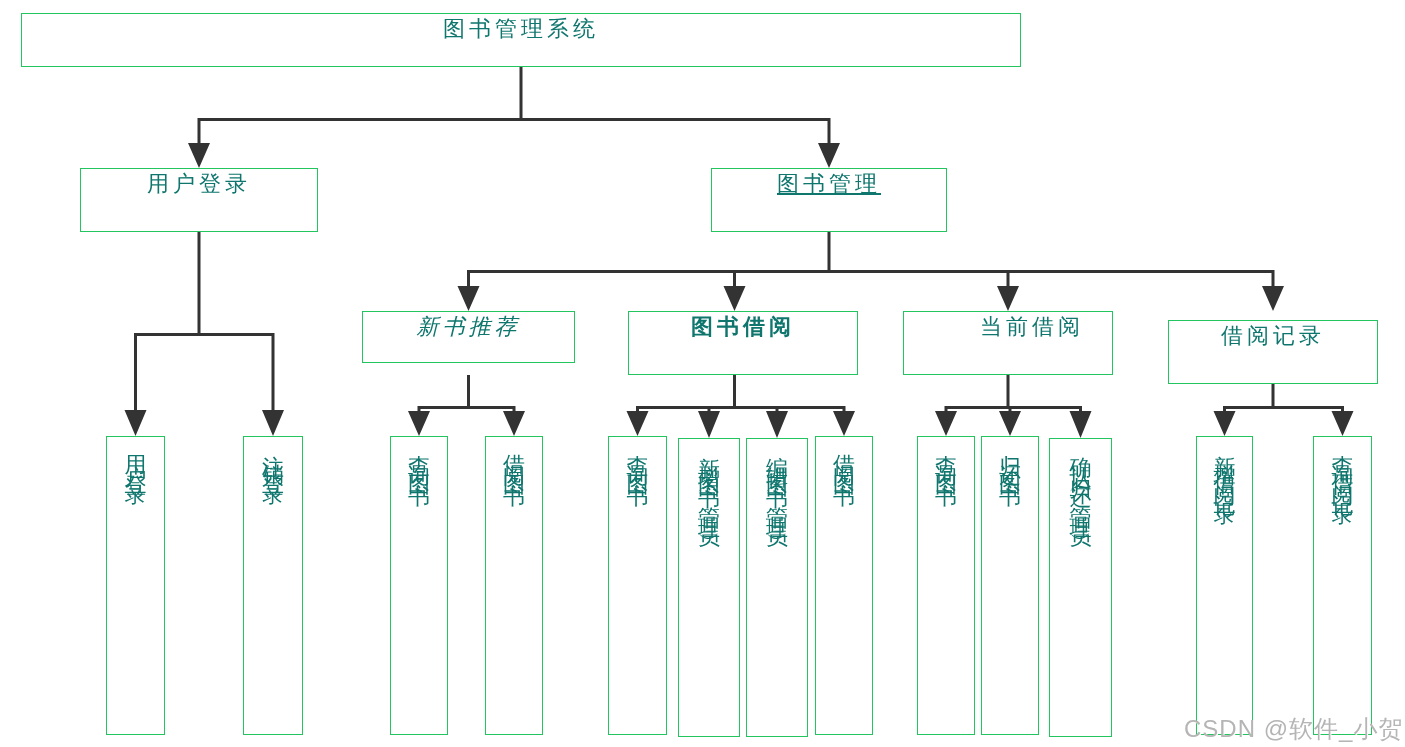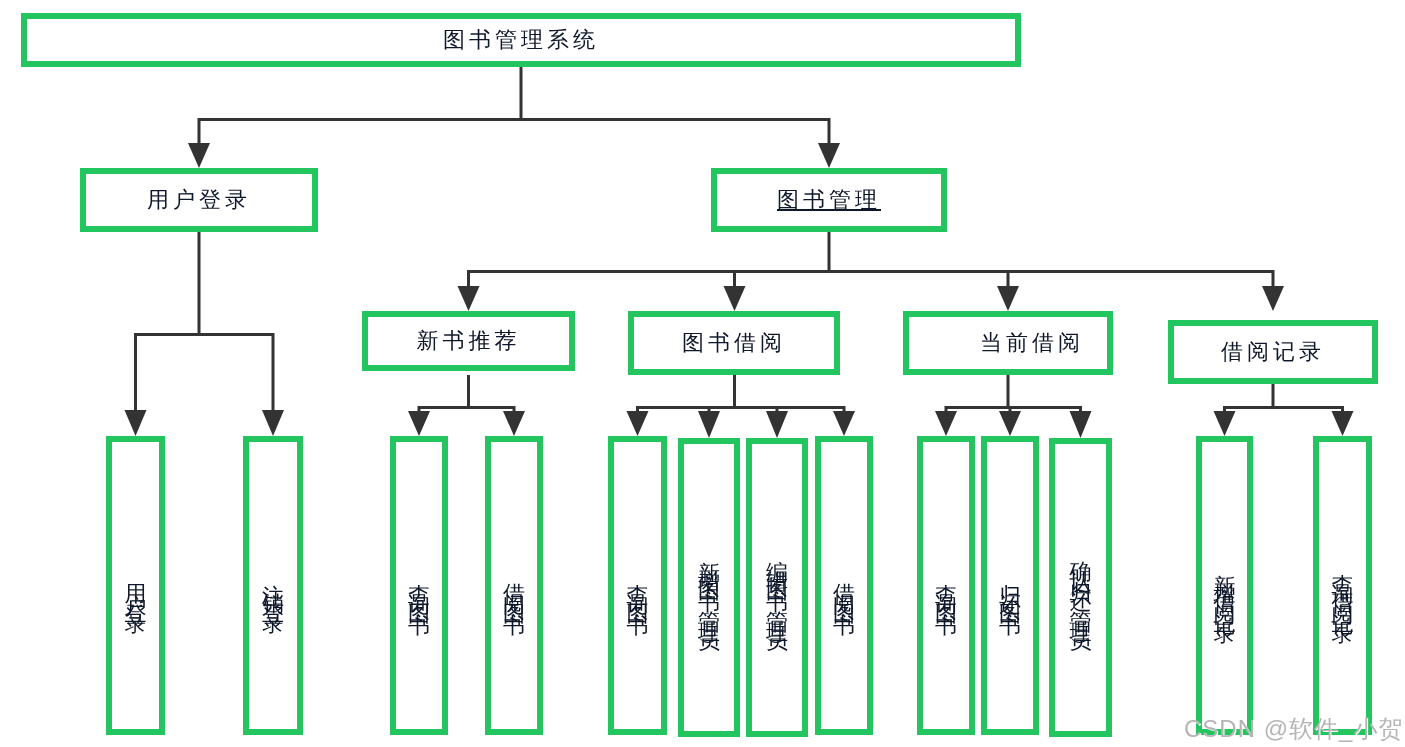--- a/index.html
+++ b/index.html
@@ -7,24 +7,24 @@
     position:relative;
     width:1405px;height:747px;
     background:#ffffff;
     font-family:"Liberation Sans", sans-serif;
     overflow:hidden;
   }
   .edges{position:absolute;left:0;top:0;width:1405px;height:747px;}
   .node{
     position:absolute;
     box-sizing:border-box;
-    border:6px solid #22c55e;
+    border:1px solid #22c55e;
     background:#ffffff;
-    display:flex;align-items:center;justify-content:center;
-    color:#0f172a;
+    display:flex;justify-content:center;
+    color:#0f766e;
   }
   .node.hbox .label{
     font-size:22px;
     letter-spacing:4px;
     white-space:nowrap;
   }
   .node.vbox .label{
     writing-mode:vertical-rl;
     text-orientation:mixed;
     font-size:22px;
@@ -83,24 +83,24 @@
     <span class="label">图书管理系统</span>
   </div>
 
   <div class="node hbox" style="left:80px;top:168px;width:238px;height:64px;">
     <span class="label">用户登录</span>
   </div>
   <div class="node hbox" style="left:711px;top:168px;width:236px;height:64px;text-decoration:underline;">
     <span class="label">图书管理</span>
   </div>
 
-  <div class="node hbox" style="left:362px;top:311px;width:213px;height:60px;">
+  <div class="node hbox" style="left:362px;top:311px;width:213px;height:52px;font-style:italic;">
     <span class="label">新书推荐</span>
   </div>
-  <div class="node hbox" style="left:628px;top:311px;width:212px;height:64px;">
+  <div class="node hbox" style="left:628px;top:311px;width:230px;height:64px;font-weight:bold;">
     <span class="label">图书借阅</span>
   </div>
   <div class="node hbox" style="left:903px;top:311px;width:210px;height:64px;padding-left:48px;">
     <span class="label">当前借阅</span>
   </div>
   <div class="node hbox" style="left:1168px;top:320px;width:210px;height:64px;">
     <span class="label">借阅记录</span>
   </div>
 
   <div class="node vbox" style="left:106px;top:436px;width:59px;height:299px;">

